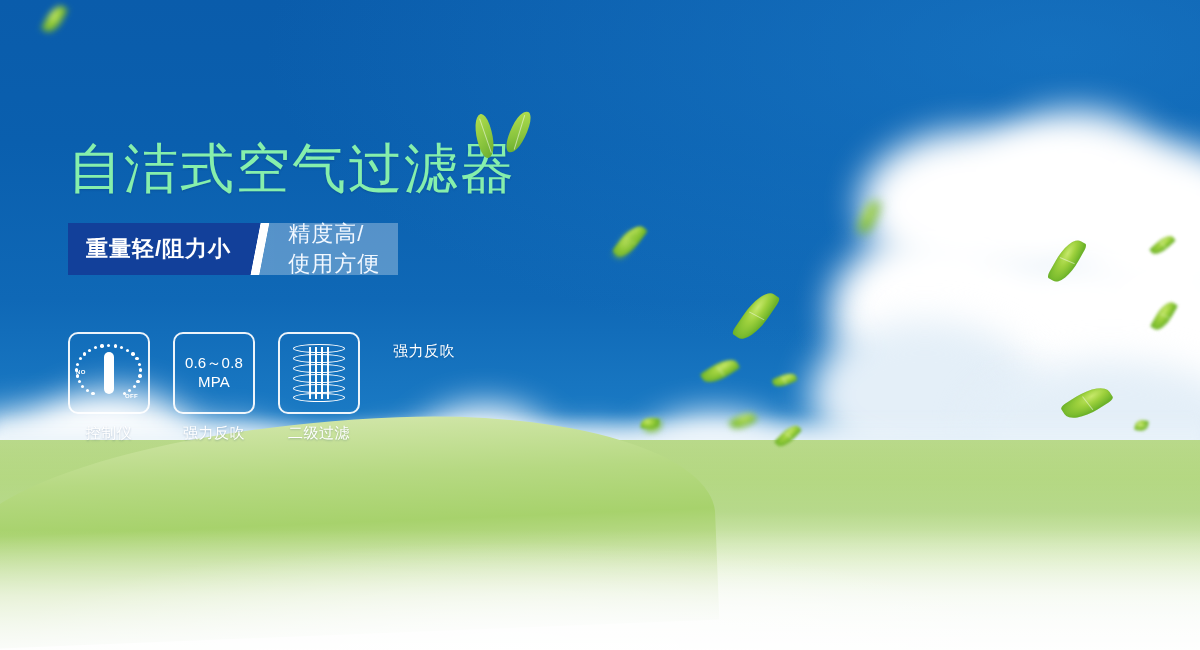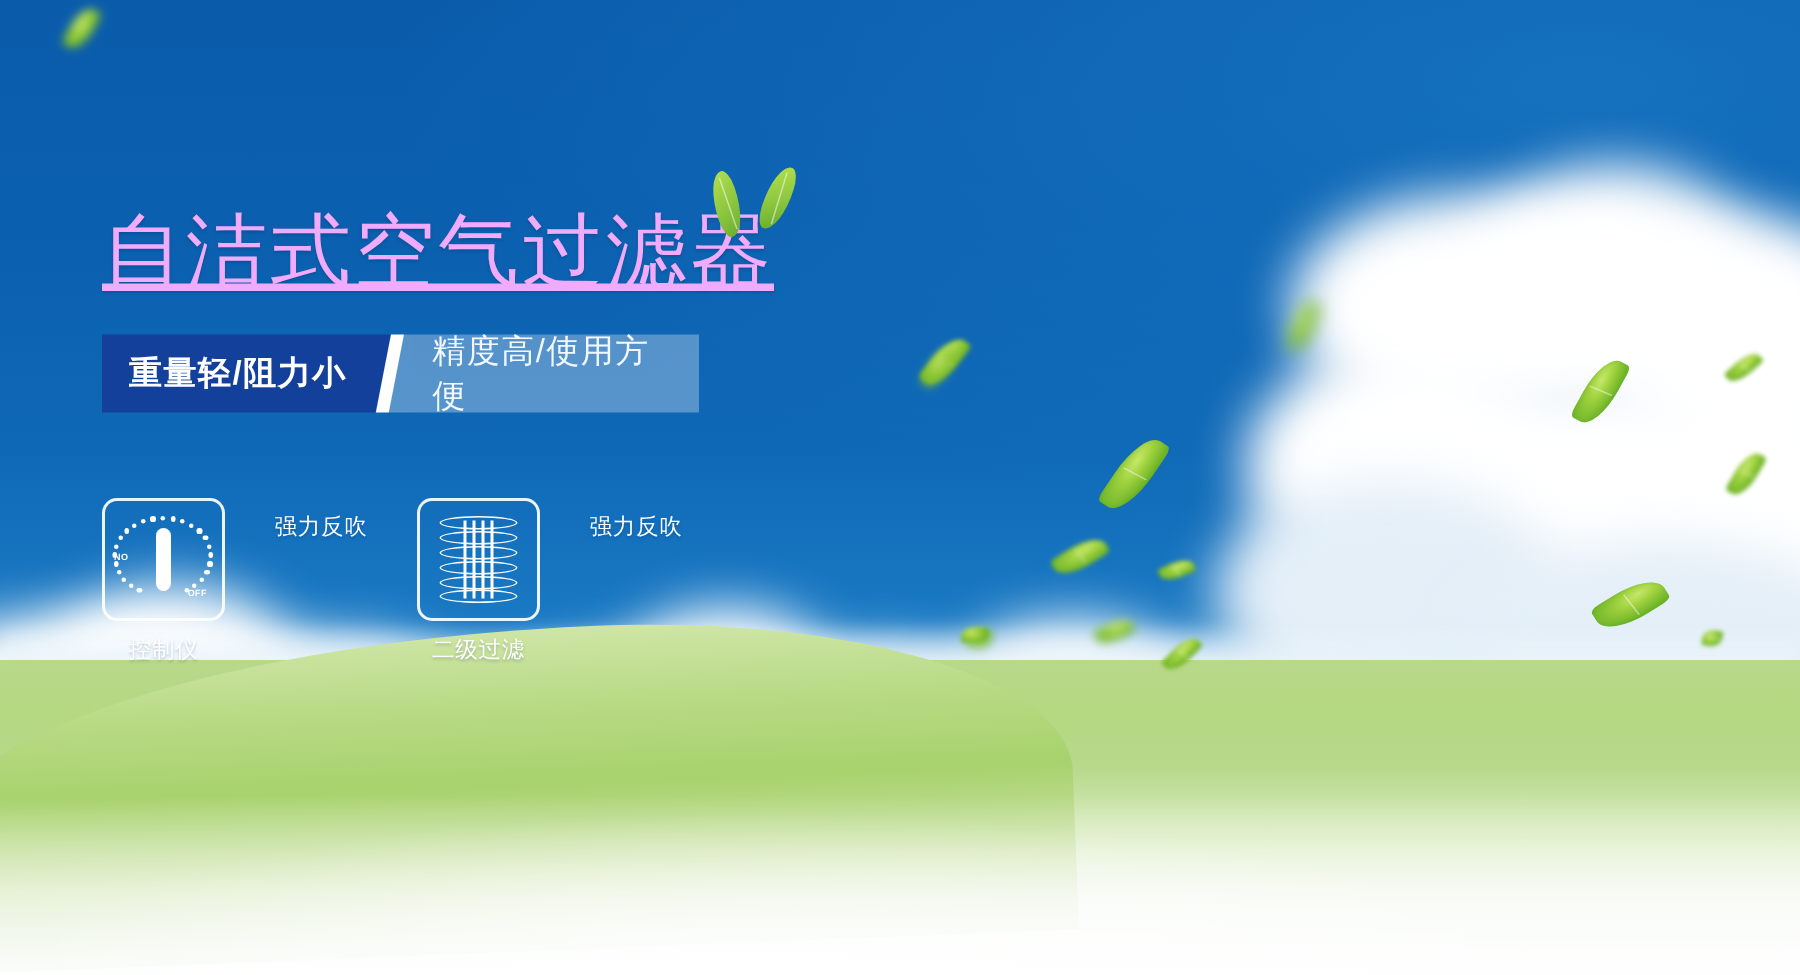--- a/index.html
+++ b/index.html
@@ -77,43 +77,42 @@
   .leaf.blur3{ filter:blur(5.5px); }
   .leaf .vein{
     position:absolute; left:12%; top:48%; width:78%; height:1px;
     background:rgba(255,255,255,.45); transform:rotate(-6deg);
   }
 
   
   .content{ position:absolute; left:68px; top:140px; width:640px; }
 
   .title{
-    font-size:54px; line-height:1.06; color:#f0abfc;
+    font-size:54px; line-height:1.06; color:#86efac;
     font-weight:300; letter-spacing:2px;
     text-shadow:0 1px 2px rgba(0,40,90,.25);
-    text-decoration:underline;
   }
 
   
   .title-leaves{ position:absolute; left:406px; top:-30px; width:80px; height:52px; }
   .title-leaf{
     position:absolute; width:17px; height:44px;
     background:linear-gradient(150deg,#b7e24f 0%,#8cc63f 55%,#64a92c 100%);
     border-radius:70% 30% 70% 30%;
   }
   .title-leaf.l{ left:2px; top:4px; transform:rotate(-19deg); }
   .title-leaf.r{ left:36px; top:0px; transform:rotate(17deg); }
   .title-leaf .midrib{
     position:absolute; left:50%; top:8%; width:1px; height:84%;
     background:rgba(255,255,255,.5);
   }
 
   
   .subbar{
-    position:relative; margin-top:26px; height:52px; width:398px;
+    position:relative; margin-top:26px; height:52px; width:330px;
     display:flex; align-items:stretch;
   }
   .subbar .dark{
     background:#12409a; color:#ffffff;
     display:flex; align-items:center; padding:0 17px 0 18px;
     font-size:22px; font-weight:700; letter-spacing:1px;
     position:relative; z-index:2;
   }
   .subbar .slash{
     width:26px; position:relative; z-index:3;
@@ -337,20 +336,26 @@
           <span class="dot" style="left:15.3px; top:48.8px;"></span>
           <span class="needle"></span>
           <span class="lbl no">NO</span>
           <span class="lbl off">OFF</span>
         </div>
       </div>
       <div class="cap">控制仪</div>
     </div>
 
     <div class="feature">
+      <div class="box">
+        <div class="txt">
+          <div>0.6～0.8</div>
+          <div>MPA</div>
+        </div>
+      </div>
       <div class="cap">强力反吹</div>
     </div>
 
     <div class="feature">
       <div class="box">
         <div class="coil">
           <span class="ring" style="top:0px;"></span>
           <span class="ring" style="top:10px;"></span>
           <span class="ring" style="top:20px;"></span>
           <span class="ring" style="top:30px;"></span>

